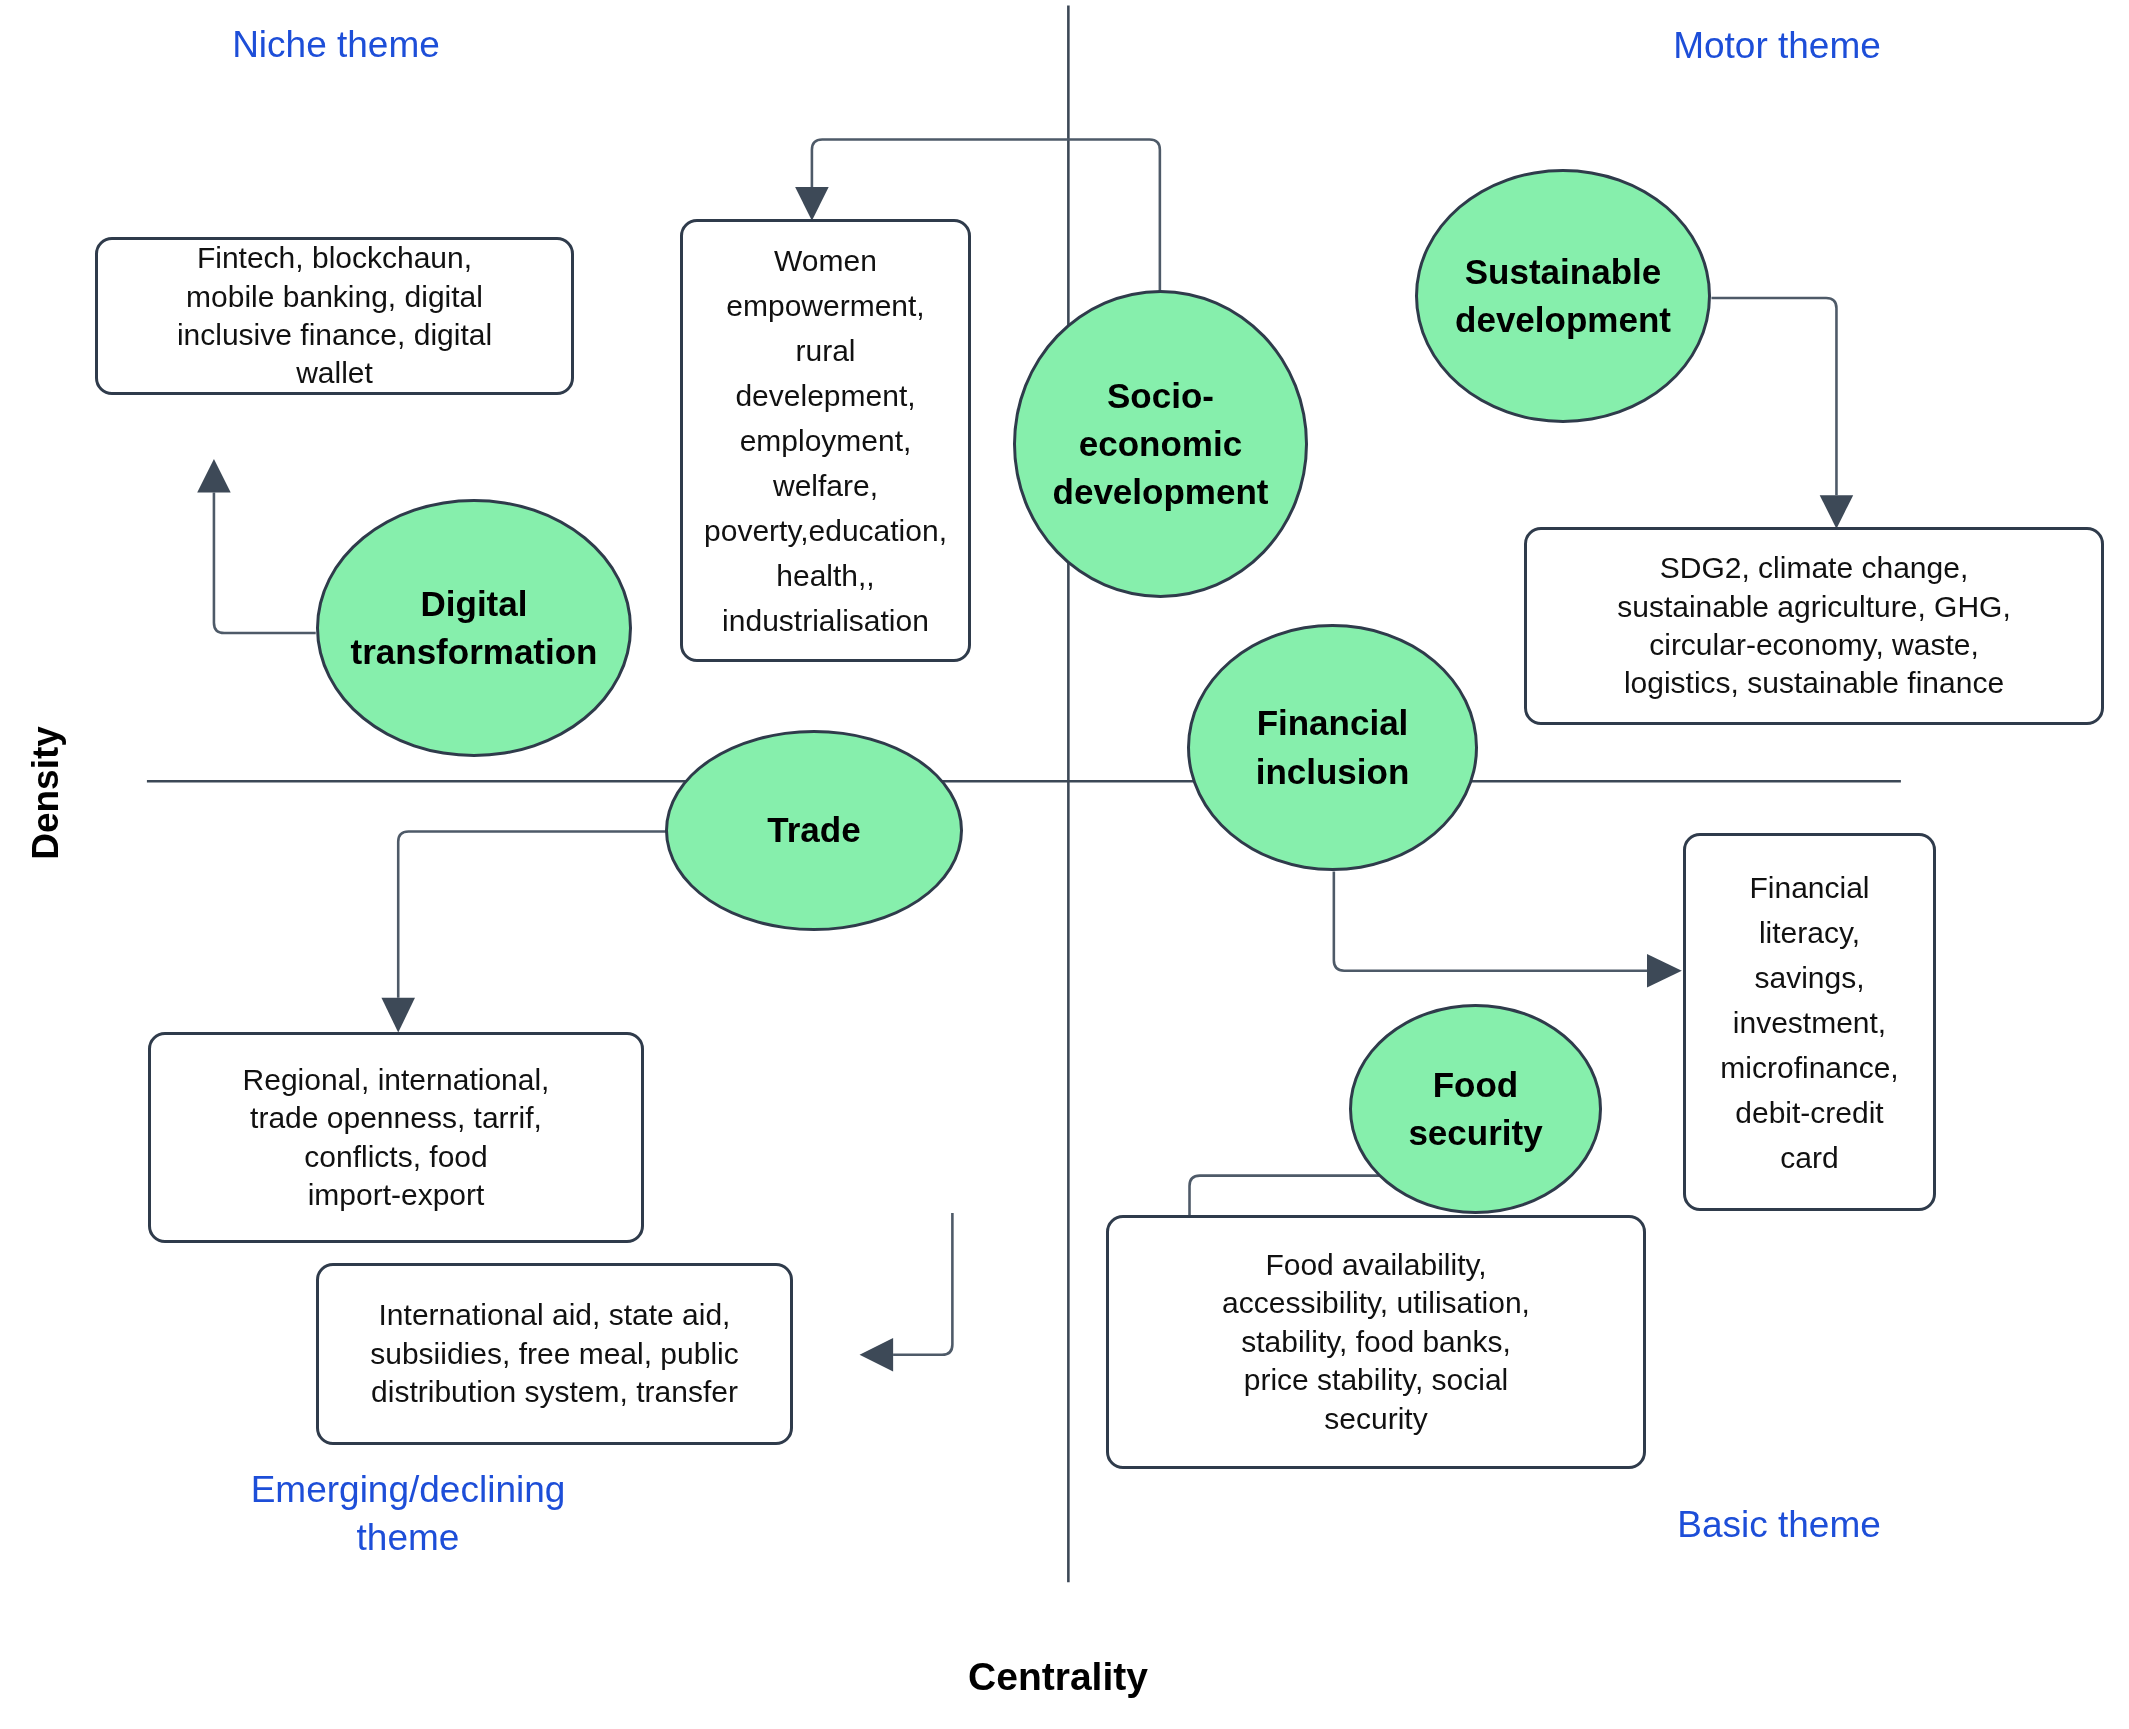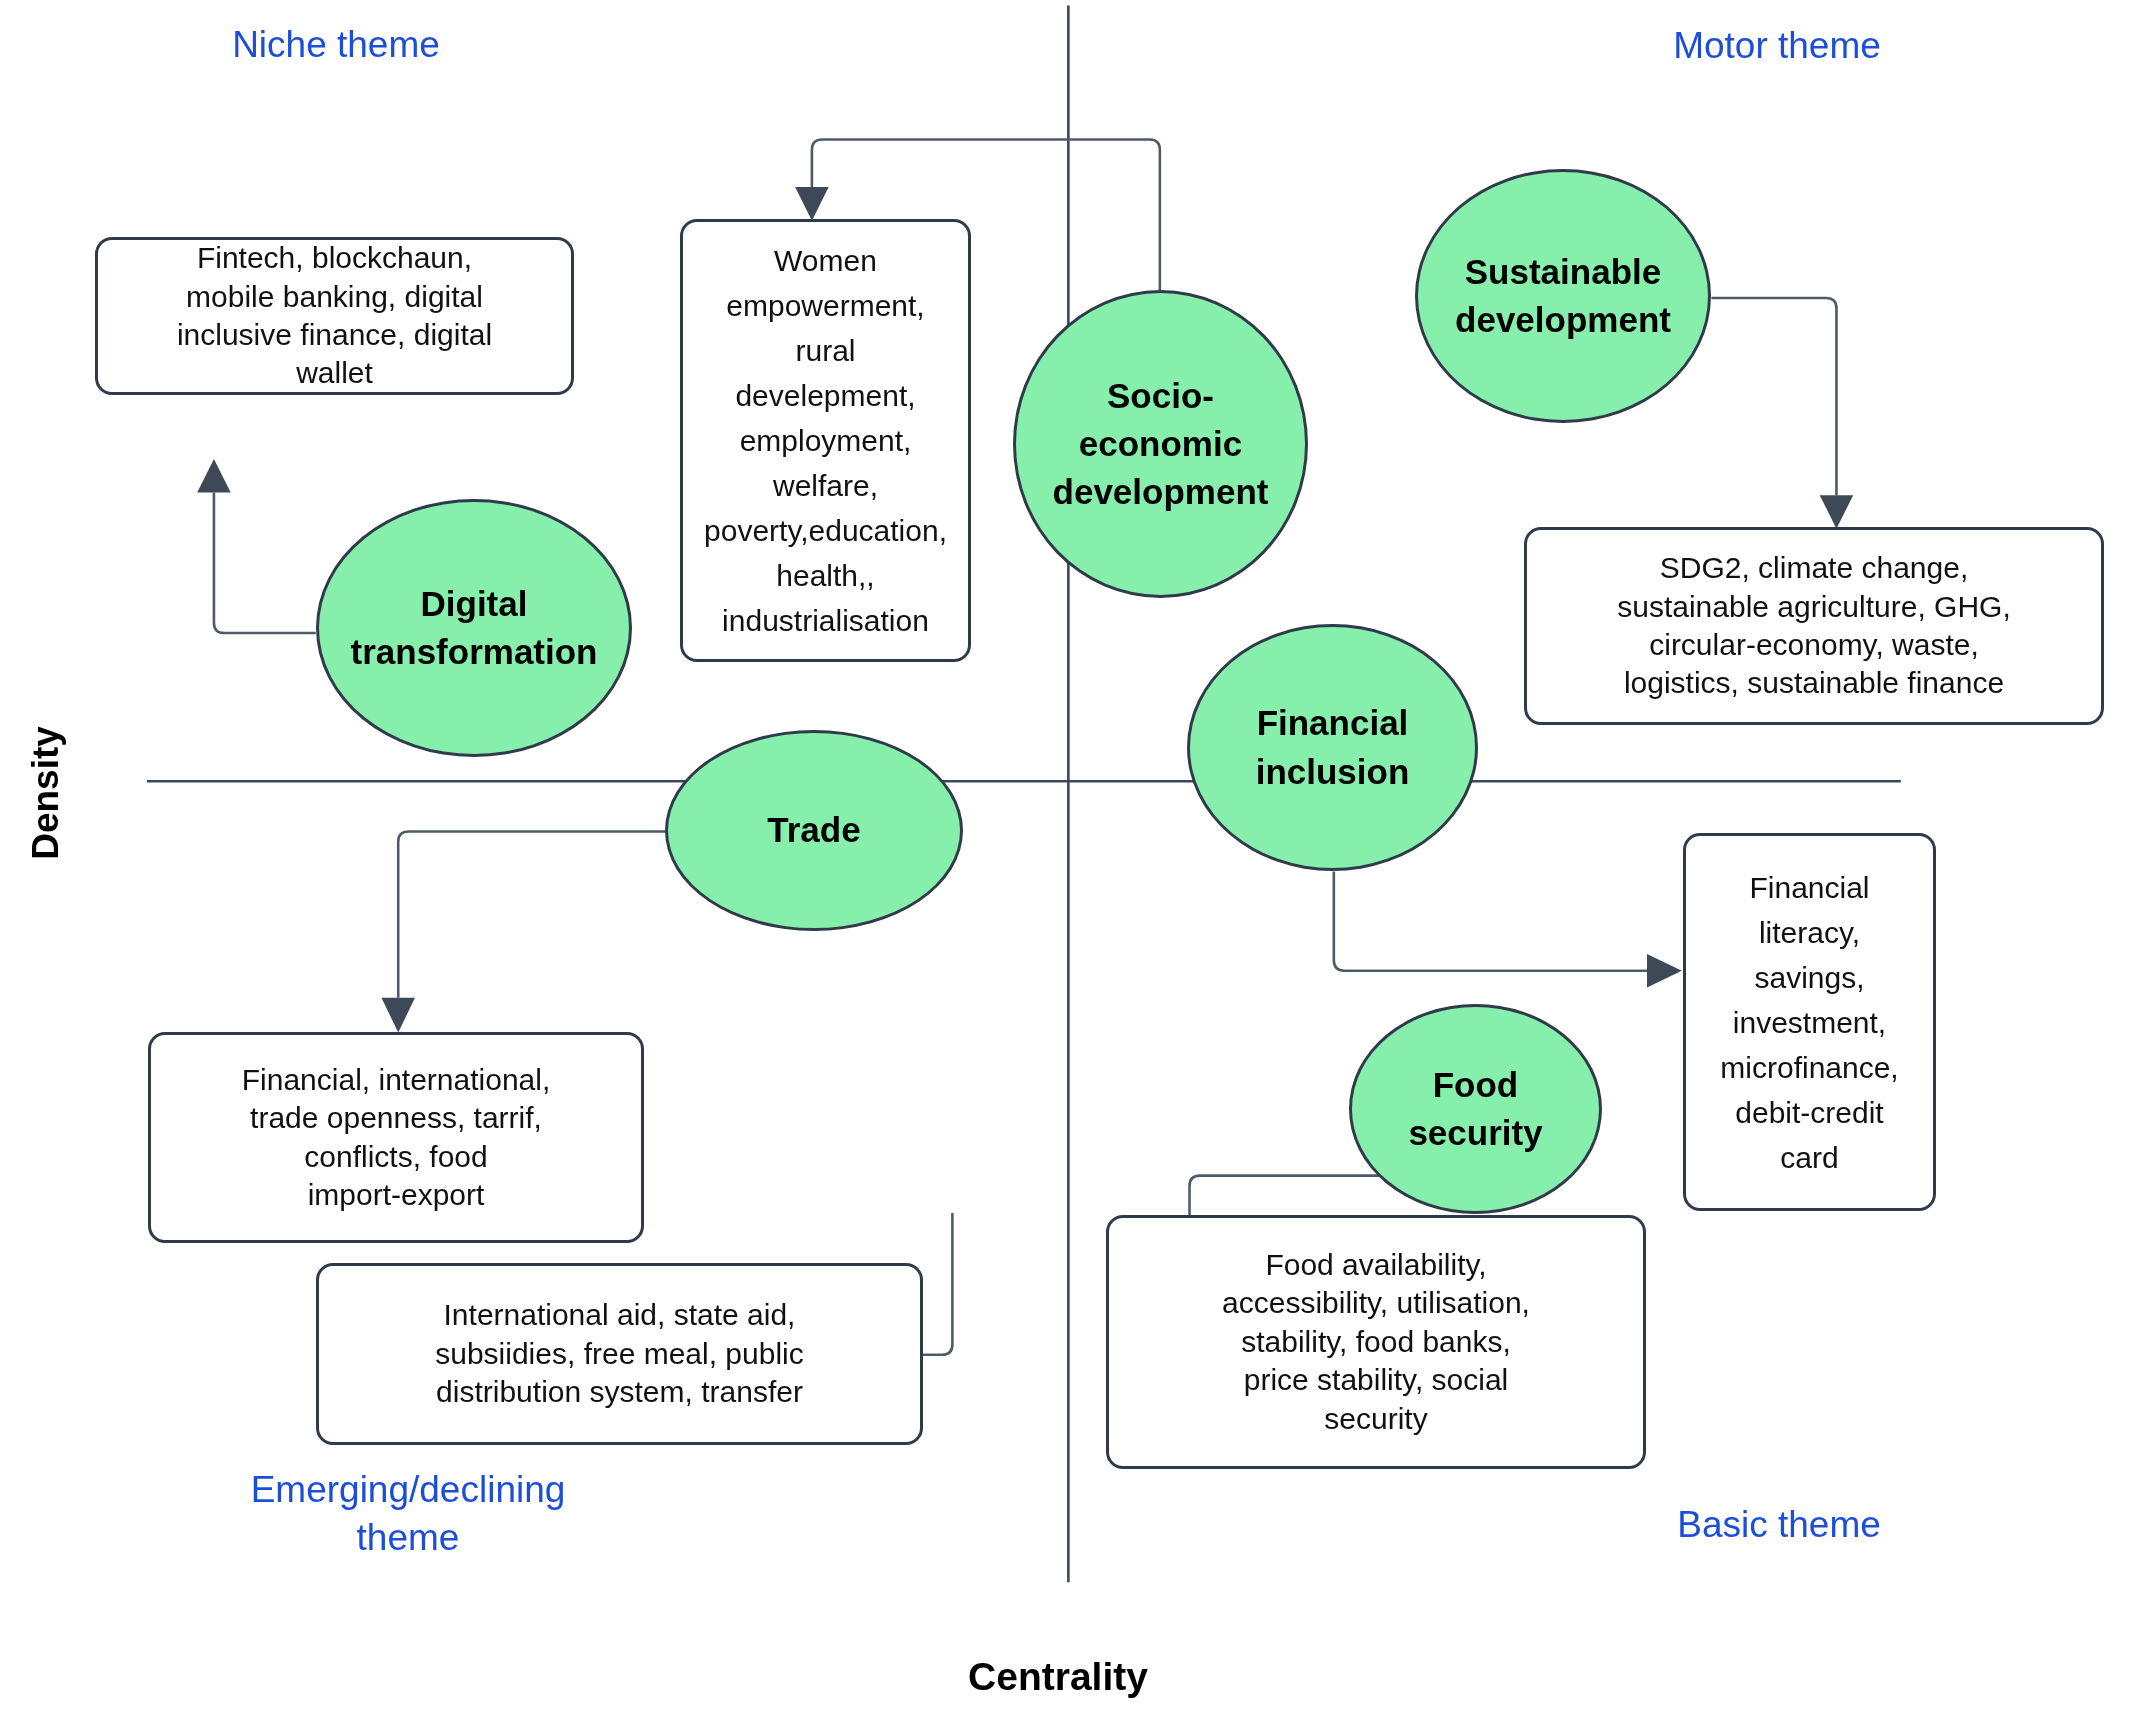--- a/index.html
+++ b/index.html
@@ -35,21 +35,21 @@
   #el-fininc{left:1187px;top:624px;width:291px;height:247px;}
   #el-aid{left:811px;top:960px;width:284px;height:253px;}
   #el-foodsec{left:1349px;top:1004px;width:253px;height:210px;}
 
   
   #bx-fintech{left:95px;top:237px;width:479px;height:158px;}
   #bx-women{left:680px;top:219px;width:291px;height:443px;line-height:1.5;}
   #bx-sdg2{left:1524px;top:527px;width:580px;height:198px;}
   #bx-regional{left:148px;top:1032px;width:496px;height:211px;}
   #bx-finlit{left:1683px;top:833px;width:253px;height:378px;line-height:1.5;}
-  #bx-intaid{left:316px;top:1263px;width:607px;height:182px;}
+  #bx-intaid{left:316px;top:1263px;width:477px;height:182px;}
   #bx-foodav{left:1106px;top:1215px;width:540px;height:254px;}
 
   
   #lbl-niche{left:336px;top:45px;}
   #lbl-motor{left:1777px;top:46px;}
   #lbl-emerging{left:408px;top:1514px;}
   #lbl-basic{left:1779px;top:1525px;}
   #lbl-density{left:46px;top:793px;transform:translate(-50%,-50%) rotate(-90deg);font-size:37px;}
   #lbl-centrality{left:1058px;top:1677px;transform:translate(-50%,-50%);}
 </style>
@@ -108,21 +108,21 @@
 develepment,
 employment,
 welfare,
 poverty,education,
 health,,
 industrialisation</div>
   <div class="kbox" id="bx-sdg2">SDG2, climate change,
 sustainable agriculture, GHG,
 circular-economy, waste,
 logistics, sustainable finance</div>
-  <div class="kbox" id="bx-regional">Financial, international,
+  <div class="kbox" id="bx-regional">Regional, international,
 trade openness, tarrif,
 conflicts, food
 import-export</div>
   <div class="kbox" id="bx-finlit">Financial
 literacy,
 savings,
 investment,
 microfinance,
 debit-credit
 card</div>

